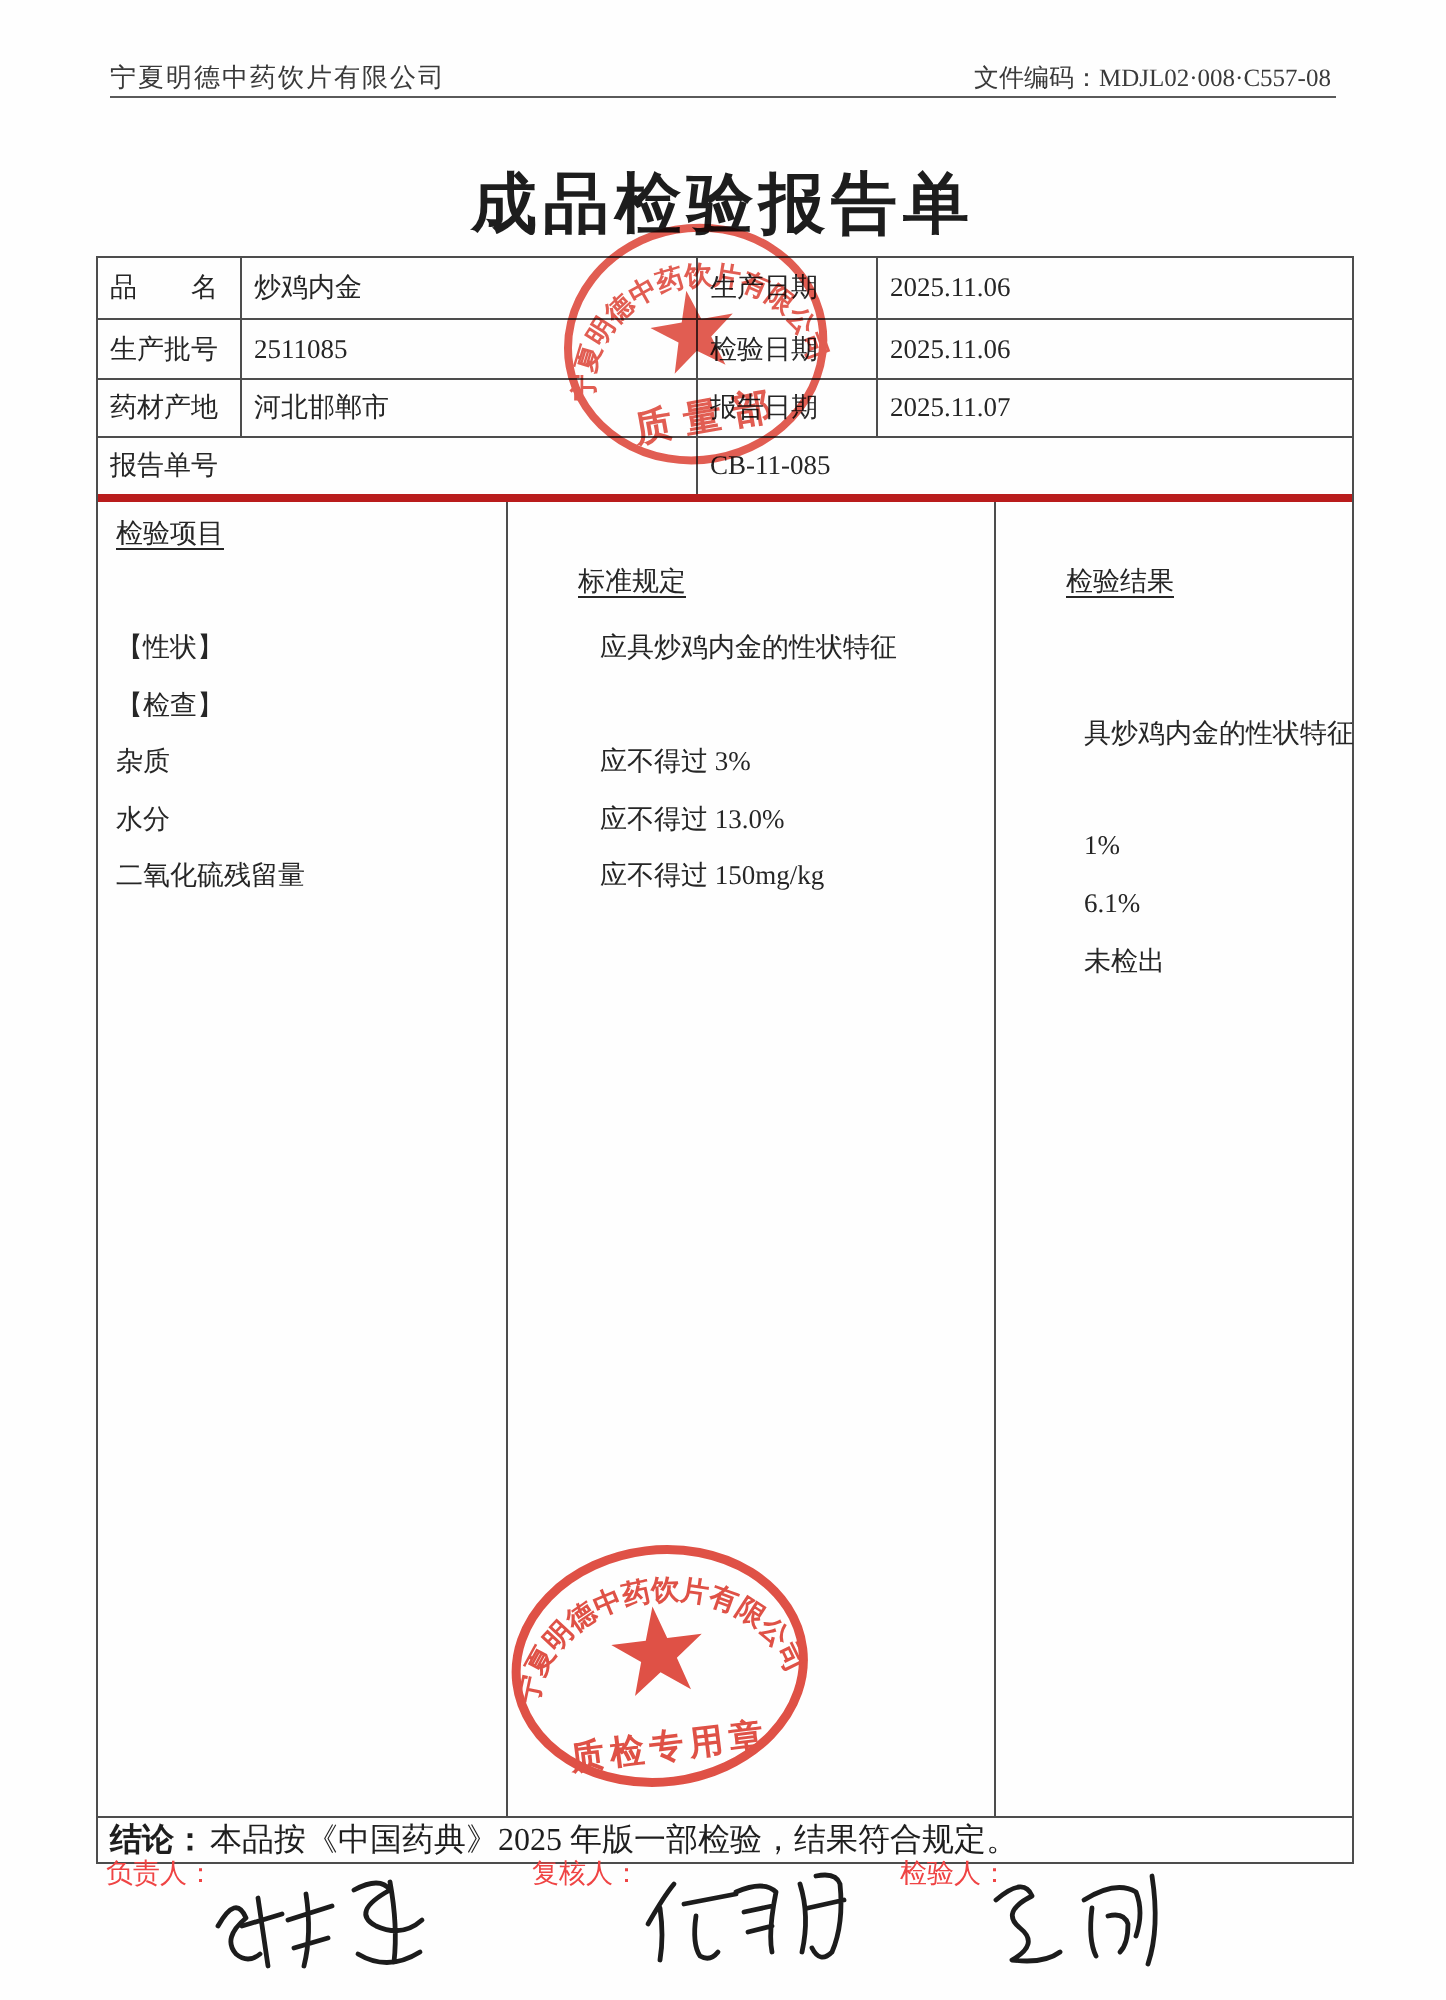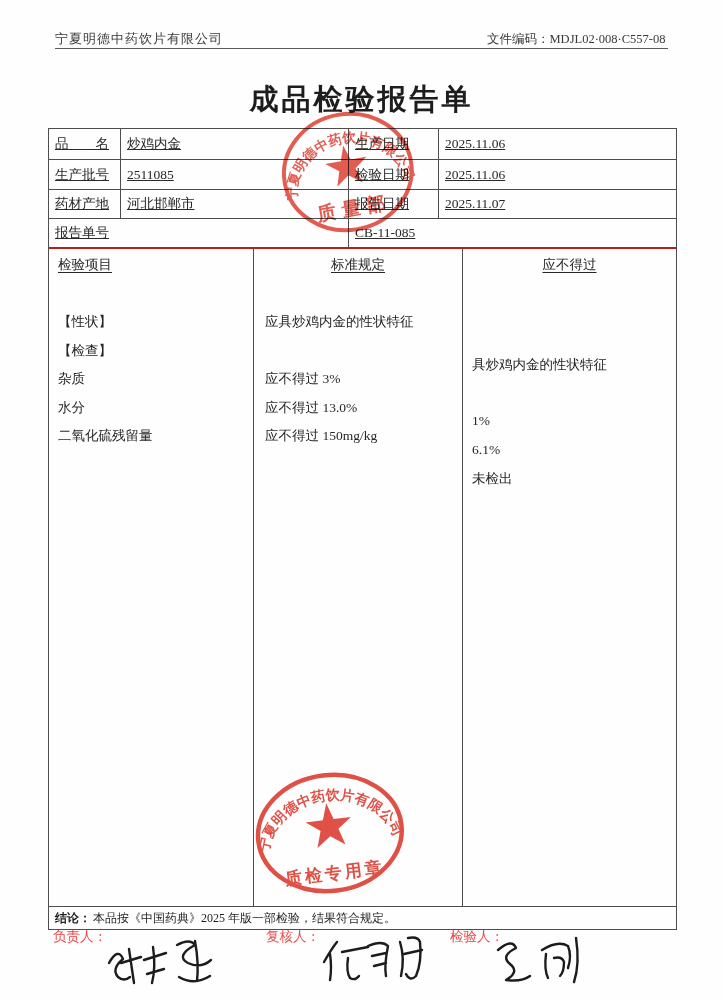--- a/index.html
+++ b/index.html
@@ -6,43 +6,43 @@
   .page{
     position:relative;width:723px;height:1000px;background:#fefefe;overflow:hidden;
     font-family:"Liberation Serif","DejaVu Serif",serif;color:#2b2b2b;
   }
   
   .hdr-company{position:absolute;left:55px;top:30px;font-size:13px;letter-spacing:1px;color:#3a3a3a;}
   .hdr-code{position:absolute;left:487px;top:31px;right:-6px;font-size:12.5px;color:#3a3a3a;white-space:nowrap;overflow:hidden;}
   .hdr-rule{position:absolute;left:55px;top:48px;width:613px;height:0;border-top:1.5px solid #5a5a5a;}
   
   .title{position:absolute;left:0;top:80px;width:723px;text-align:center;
-    font-size:29px;font-weight:bold;letter-spacing:3px;color:#1d1d1d;}
+    font-size:33px;font-weight:bold;letter-spacing:3px;color:#1d1d1d;}
   
   .doc-table{position:absolute;left:48px;top:128px;width:627px;border:1px solid #4d4d4d;background:transparent;}
-  .info-grid{display:grid;grid-template-columns:72px 228px 90px 237px;grid-template-rows:31px 30px 29px 28px;text-decoration:underline;}
+  .info-grid{display:grid;grid-template-columns:72px 228px 90px 237px;grid-template-rows:31px 30px 29px 28px;}
   .cell{border-right:1px solid #4d4d4d;border-bottom:1px solid #4d4d4d;
         font-size:13.5px;display:flex;align-items:center;padding:0 6px;white-space:nowrap;overflow:hidden;color:#262626;}
   .cell.no-r{border-right:none;}
   .cell.span-a{grid-column:1/3;}
   .cell.span-b{grid-column:3/5;border-right:none;}
   .cell.no-b{border-bottom:none;}
   
   .inspect-grid{display:grid;grid-template-columns:205px 209px 213px;height:657px;border-bottom:1px solid #4d4d4d;}
   .icol{position:relative;border-right:1px solid #4d4d4d;font-size:13.5px;color:#262626;}
   .icol.no-r{border-right:none;}
   .ihead{position:absolute;top:7px;left:0;right:0;font-size:13.5px;color:#262626;}
   .ihead span{text-decoration:underline;text-underline-offset:3px;}
   .ihead.left{left:9px;right:auto;}
-  .ihead.center{text-align:center;}
+  .ihead.center{margin-top:24px;}
   .ir{position:absolute;left:9px;right:4px;white-space:nowrap;overflow:hidden;}
   .icol.std .ir{left:11px;}
   .icol.res .ir{left:9px;margin-top:43px;}
   
-  .conclusion{height:22px;display:flex;align-items:center;padding:0 6px;font-size:12px;color:#1e1e1e;white-space:nowrap;overflow:hidden;}
+  .conclusion{height:22px;display:flex;align-items:center;padding:0 6px;font-size:16px;color:#1e1e1e;white-space:nowrap;overflow:hidden;}
   .conclusion .lbl{font-weight:bold;margin-right:2px;}
   
   .sig-label{position:absolute;font-size:13.5px;color:#ef4444;}
   .sig-svg{position:absolute;}
   .sig-svg path{stroke:#1c1c1c;stroke-width:2.4;fill:none;stroke-linecap:round;stroke-linejoin:round;}
   
   .stamp{position:absolute;color:#dc392c;opacity:.82;mix-blend-mode:multiply;}
   .stamp svg{display:block;}
   .stamp text{fill:currentColor;font-family:"Liberation Serif","DejaVu Serif",serif;font-weight:bold;}
 </style>
@@ -72,38 +72,38 @@
 
       <div class="cell">药材产地</div>
       <div class="cell">河北邯郸市</div>
       <div class="cell">报告日期</div>
       <div class="cell no-r">2025.11.07</div>
 
       <div class="cell span-a no-b">报告单号</div>
       <div class="cell span-b no-b">CB-11-085</div>
     </div>
 
-    <div class="inspect-grid" style="border-top:2px solid #b91c1c;">
+    <div class="inspect-grid" style="border-top:4px solid #b91c1c;gap:35px;">
       <div class="icol">
         <div class="ihead left"><span>检验项目</span></div>
         <div class="ir" style="top:93px">【检查】</div>
         <div class="ir" style="top:64px">【性状】</div>
         <div class="ir" style="top:121px">杂质</div>
         <div class="ir" style="top:150px">水分</div>
         <div class="ir" style="top:178px">二氧化硫残留量</div>
       </div>
       <div class="icol std">
         <div class="ihead center"><span>标准规定</span></div>
         <div class="ir" style="top:64px">应具炒鸡内金的性状特征</div>
         <div class="ir" style="top:121px">应不得过 3%</div>
         <div class="ir" style="top:150px">应不得过 13.0%</div>
         <div class="ir" style="top:178px">应不得过 150mg/kg</div>
       </div>
       <div class="icol res no-r">
-        <div class="ihead center"><span>应不得过</span></div>
+        <div class="ihead center"><span>检验结果</span></div>
         <div class="ir" style="top:64px">具炒鸡内金的性状特征</div>
         <div class="ir" style="top:121px">1%</div>
         <div class="ir" style="top:150px">6.1%</div>
         <div class="ir" style="top:178px">未检出</div>
       </div>
     </div>
 
     <div class="conclusion">
       <span class="lbl">结论：</span>
       <span>本品按《中国药典》2025 年版一部检验，结果符合规定。</span>

